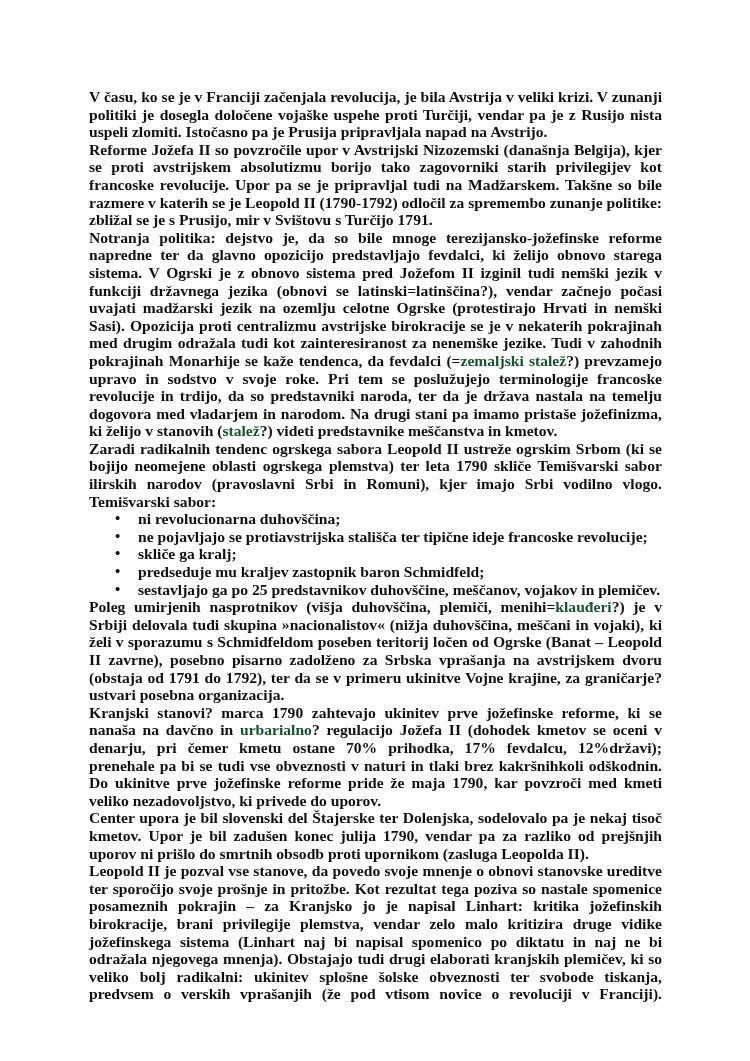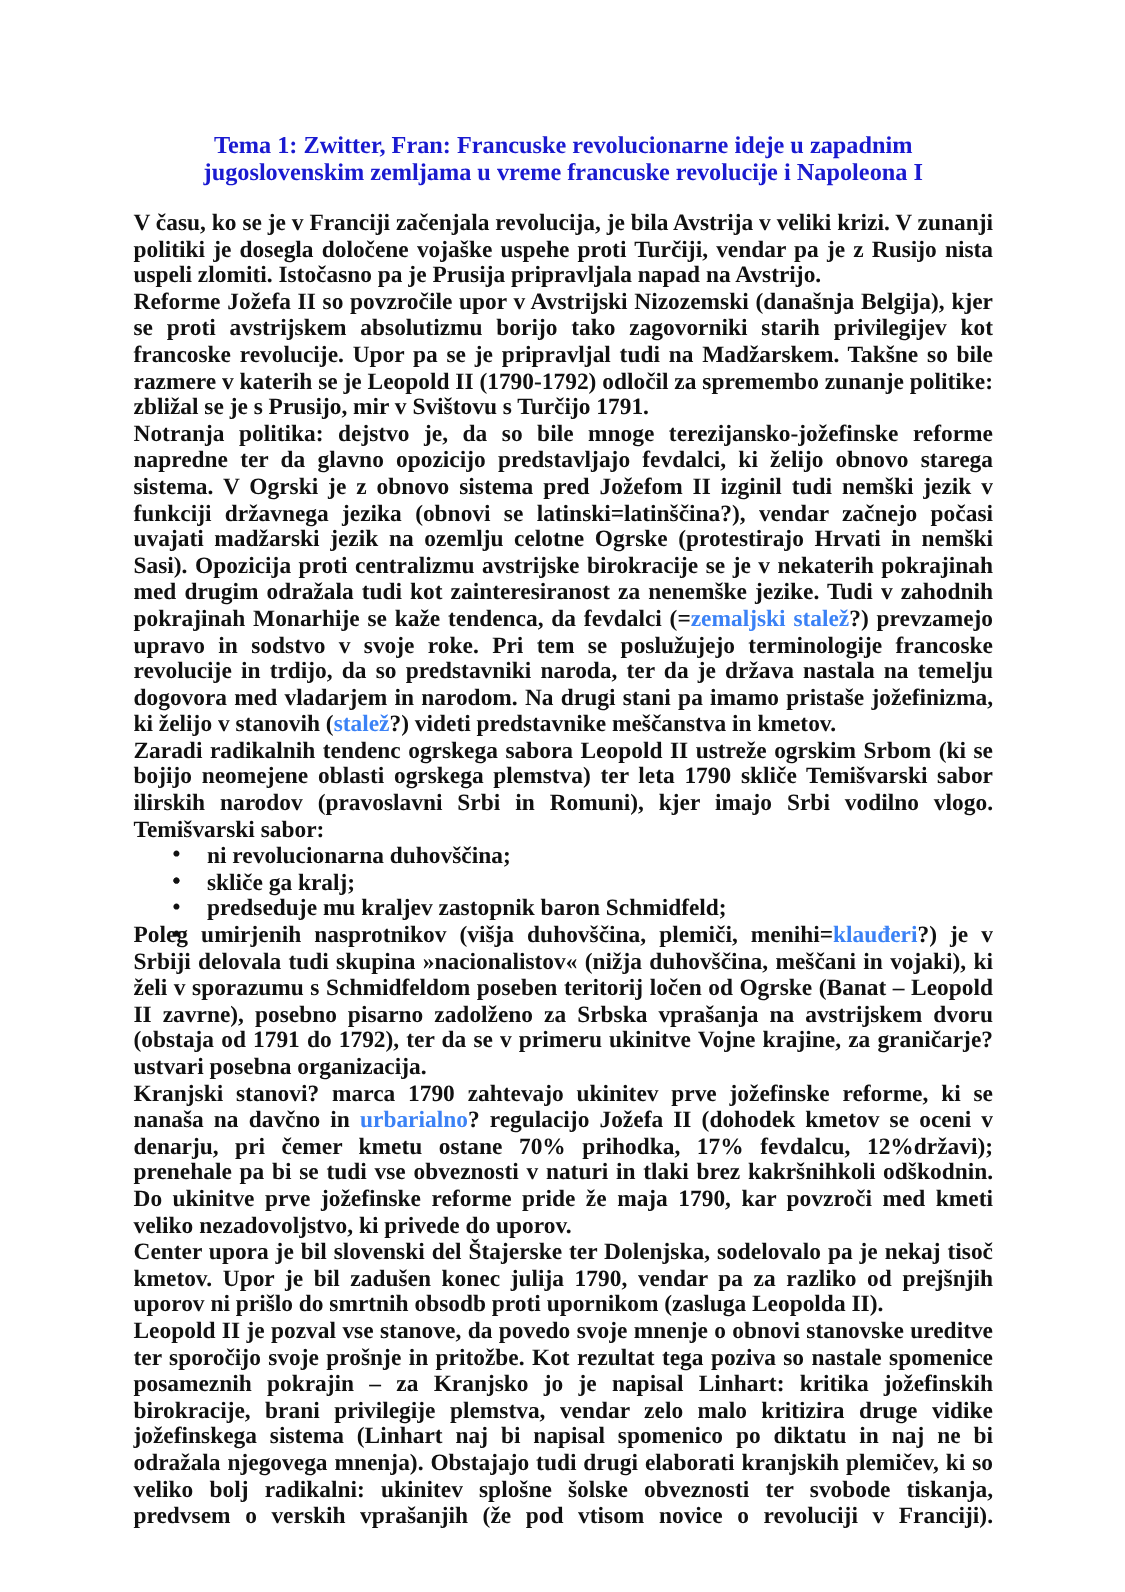--- a/index.html
+++ b/index.html
@@ -12,49 +12,45 @@
   .title {
     text-align: center; font-weight: bold; color: #1a1ad0;
     font-size: 16.2px; line-height: 18px; margin: 0 0 16px 0;
   }
   .title span { display: block; }
   .body-text {
     font-size: 15.6px; line-height: 17.6px; text-align: justify;
     margin: 0; hyphens: none; font-weight: bold;
   }
   .body-text p { margin: 0; }
-  .red { color: #3b82f6; }
+  .red { color: #14532d; }
   ul.bullets { list-style: none; margin: 0; padding: 0; }
   ul.bullets li { position: relative; padding-left: 49px; text-align: left; }
   ul.bullets li .dot {
     position: absolute; left: 26px; top: 0; font-size: 15px;
   }
   p.last { text-align-last: justify; }
 </style>
 </head>
 <body>
 
 <div class="page">
-  <h1 class="title">
-    <span>Tema 1: Zwitter, Fran: Francuske revolucionarne ideje u zapadnim</span>
-    <span>jugoslovenskim zemljama u vreme francuske revolucije i Napoleona I</span>
-  </h1>
 
   <div class="body-text">
     <p>V času, ko se je v Franciji začenjala revolucija, je bila Avstrija v veliki krizi. V zunanji politiki je dosegla določene vojaške uspehe proti Turčiji, vendar pa je z Rusijo nista uspeli zlomiti. Istočasno pa je Prusija pripravljala napad na Avstrijo.</p>
     <p>Reforme Jožefa II so povzročile upor v Avstrijski Nizozemski (današnja Belgija), kjer se proti avstrijskem absolutizmu borijo tako zagovorniki starih privilegijev kot francoske revolucije. Upor pa se je pripravljal tudi na Madžarskem. Takšne so bile razmere v katerih se je Leopold II (1790-1792) odločil za spremembo zunanje politike: zbližal se je s Prusijo, mir v Svištovu s Turčijo 1791.</p>
     <p><span>Notranja politika: dejstvo je, da so bile mnoge terezijansko-jožefinske reforme napredne ter da glavno opozicijo predstavljajo fevdalci, ki želijo obnovo starega sistema. V Ogrski je z obnovo sistema pred Jožefom II izginil tudi nemški jezik v funkciji državnega jezika (obnovi se latinski=latinščina?), vendar začnejo počasi uvajati madžarski jezik na ozemlju celotne Ogrske (protestirajo Hrvati in nemški Sasi). Opozicija proti centralizmu avstrijske birokracije se je v nekaterih pokrajinah med drugim odražala tudi kot zainteresiranost za nenemške jezike. Tudi v zahodnih pokrajinah Monarhije se kaže tendenca, da fevdalci (=</span><span class="red">zemaljski stalež</span><span>?) prevzamejo upravo in sodstvo v svoje roke. Pri tem se poslužujejo terminologije francoske revolucije in trdijo, da so predstavniki naroda, ter da je država nastala na temelju dogovora med vladarjem in narodom. Na drugi stani pa imamo pristaše jožefinizma, ki želijo v stanovih (</span><span class="red">stalež</span><span>?) videti predstavnike meščanstva in kmetov.</span></p>
     <p>Zaradi radikalnih tendenc ogrskega sabora Leopold II ustreže ogrskim Srbom (ki se bojijo neomejene oblasti ogrskega plemstva) ter leta 1790 skliče Temišvarski sabor ilirskih narodov (pravoslavni Srbi in Romuni), kjer imajo Srbi vodilno vlogo. Temišvarski sabor:</p>
 
     <ul class="bullets">
       <li><span class="dot">•</span><span>ni revolucionarna duhovščina;</span></li>
-      <li><span class="dot">•</span></li>
+      <li><span class="dot">•</span><span>ne pojavljajo se protiavstrijska stališča ter tipične ideje francoske revolucije;</span></li>
       <li><span class="dot">•</span><span>skliče ga kralj;</span></li>
       <li><span class="dot">•</span><span>predseduje mu kraljev zastopnik baron Schmidfeld;</span></li>
-      <li><span class="dot">•</span></li>
+      <li><span class="dot">•</span><span>sestavljajo ga po 25 predstavnikov duhovščine, meščanov, vojakov in plemičev.</span></li>
     </ul>
 
     <p><span>Poleg umirjenih nasprotnikov (višja duhovščina, plemiči, menihi=</span><span class="red">klauđeri</span><span>?) je v Srbiji delovala tudi skupina »nacionalistov« (nižja duhovščina, meščani in vojaki), ki želi v sporazumu s Schmidfeldom poseben teritorij ločen od Ogrske (Banat – Leopold II zavrne), posebno pisarno zadolženo za Srbska vprašanja na avstrijskem dvoru (obstaja od 1791 do 1792), ter da se v primeru ukinitve Vojne krajine, za graničarje? ustvari posebna organizacija.</span></p>
     <p><span>Kranjski stanovi? marca 1790 zahtevajo ukinitev prve jožefinske reforme, ki se nanaša na davčno in </span><span class="red">urbarialno</span><span>? regulacijo Jožefa II (dohodek kmetov se oceni v denarju, pri čemer kmetu ostane 70% prihodka, 17% fevdalcu, 12%državi); prenehale pa bi se tudi vse obveznosti v naturi in tlaki brez kakršnihkoli odškodnin. Do ukinitve prve jožefinske reforme pride že maja 1790, kar povzroči med kmeti veliko nezadovoljstvo, ki privede do uporov.</span></p>
     <p>Center upora je bil slovenski del Štajerske ter Dolenjska, sodelovalo pa je nekaj tisoč kmetov. Upor je bil zadušen konec julija 1790, vendar pa za razliko od prejšnjih uporov ni prišlo do smrtnih obsodb proti upornikom (zasluga Leopolda II).</p>
     <p class="last">Leopold II je pozval vse stanove, da povedo svoje mnenje o obnovi stanovske ureditve ter sporočijo svoje prošnje in pritožbe. Kot rezultat tega poziva so nastale spomenice posameznih pokrajin – za Kranjsko jo je napisal Linhart: kritika jožefinskih birokracije, brani privilegije plemstva, vendar zelo malo kritizira druge vidike jožefinskega sistema (Linhart naj bi napisal spomenico po diktatu in naj ne bi odražala njegovega mnenja). Obstajajo tudi drugi elaborati kranjskih plemičev, ki so veliko bolj radikalni: ukinitev splošne šolske obveznosti ter svobode tiskanja, predvsem o verskih vprašanjih (že pod vtisom novice o revoluciji v Franciji).</p>
   </div>
 </div>
 
 </body></html>

